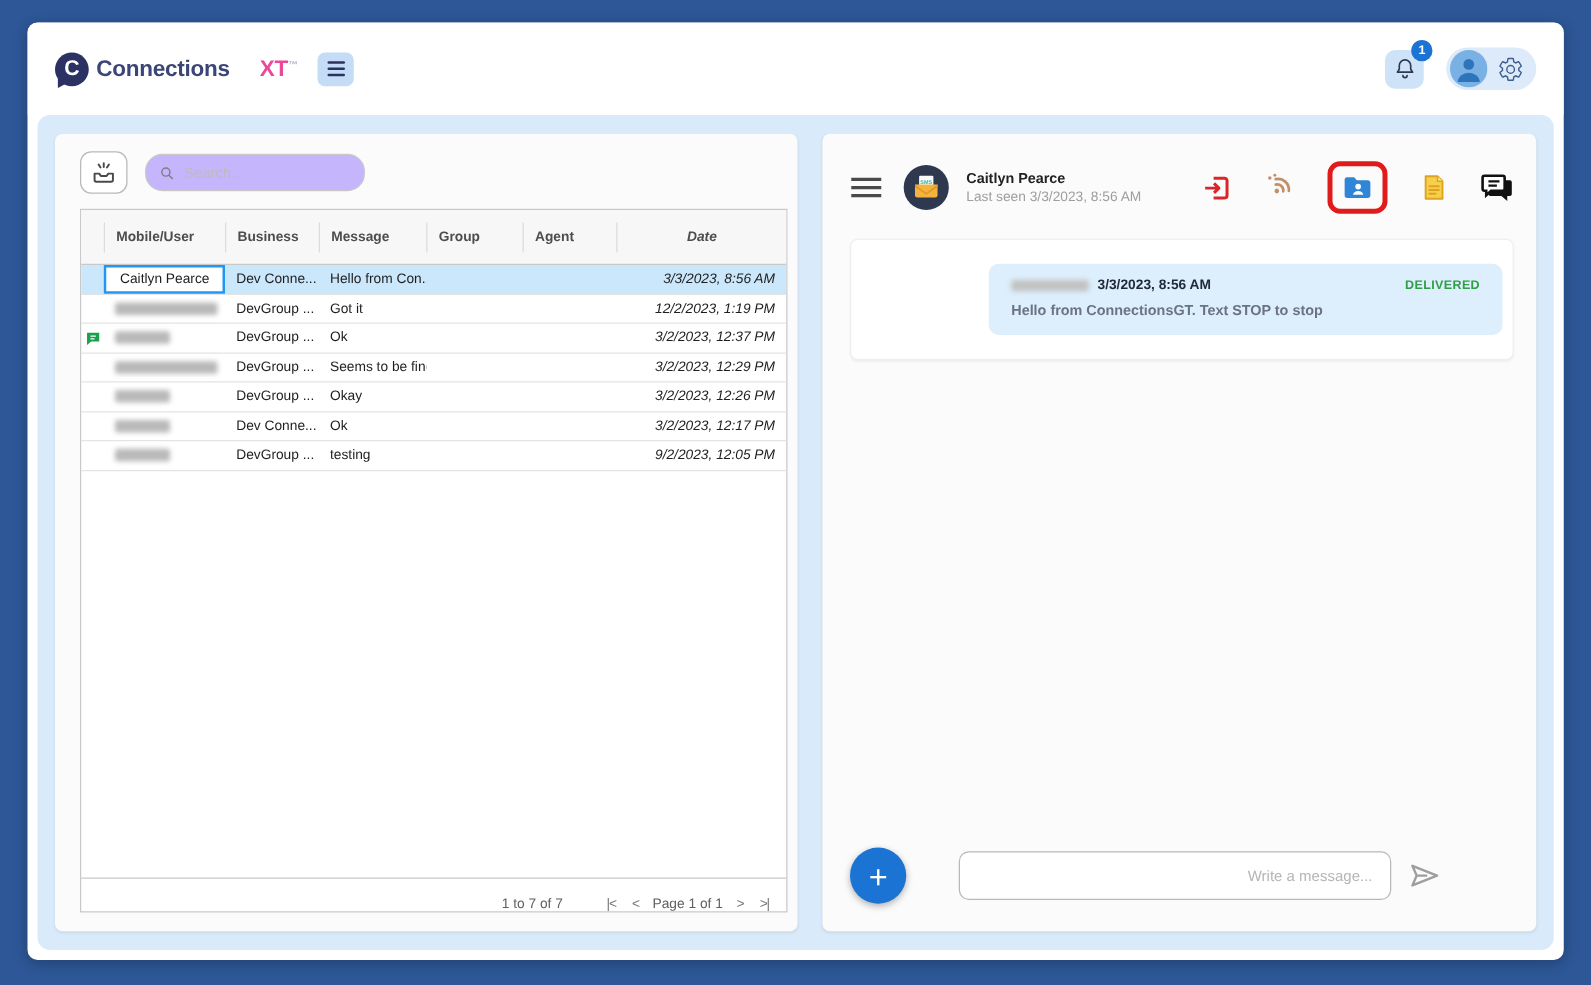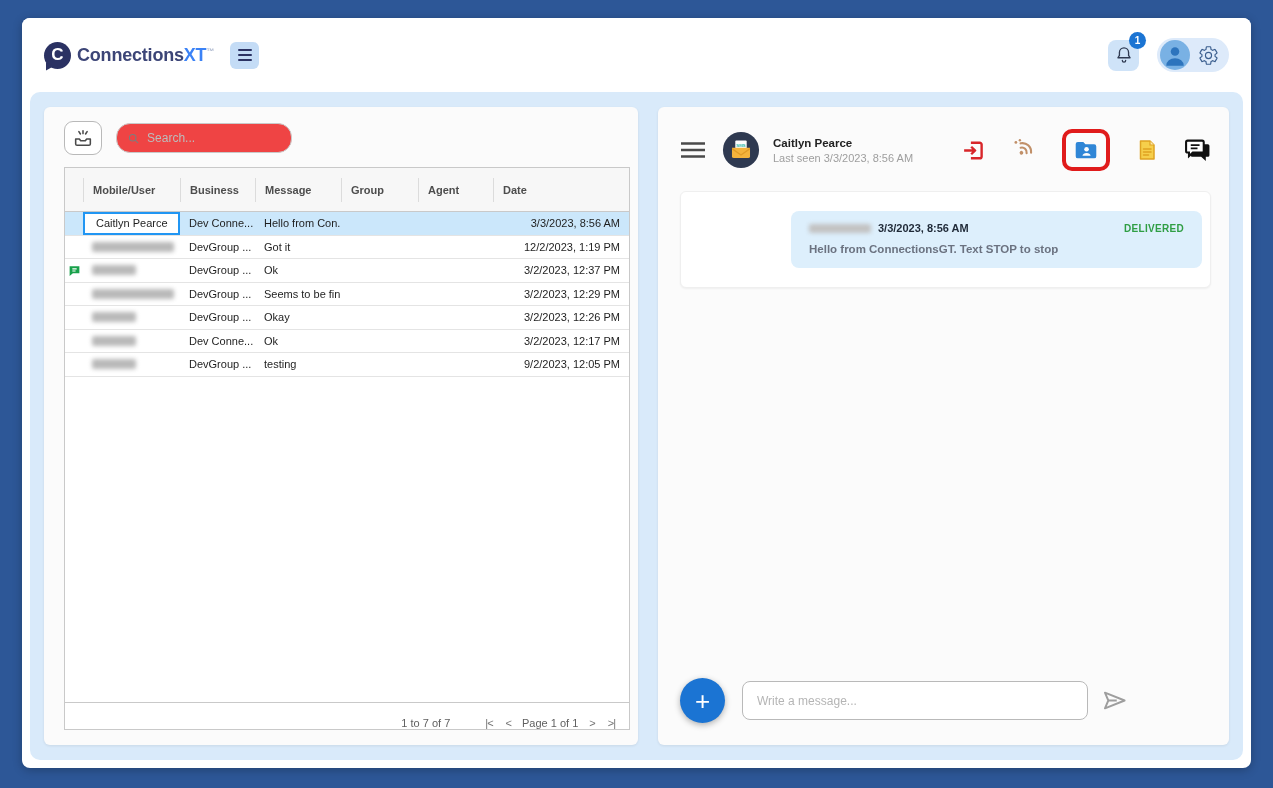--- a/index.html
+++ b/index.html
@@ -11,21 +11,21 @@
 
   
   .app-header { height:74px; display:flex; align-items:center; padding:0 22px; background:#fff; flex:0 0 auto; }
   .logo { display:flex; align-items:center; gap:6px; }
   .logo-badge { width:27px; height:27px; background:var(--logo-navy,#2b3263); color:#fff;
     border-radius:50%; display:flex; align-items:center; justify-content:center;
     font-weight:bold; font-size:17px; position:relative; }
   .logo-badge::after { content:""; position:absolute; left:2px; bottom:-2px; width:8px; height:8px;
     background:var(--logo-navy,#2b3263); clip-path:polygon(0 100%,0 0,100% 45%); }
   .logo-text { font-size:18px; font-weight:600; color:#3c4577; letter-spacing:-.2px; }
-  .logo-suffix { color:#3b82f6; font-weight:600; }
+  .logo-suffix { color:#ec4899; font-weight:600;margin-left:24px; }
   .logo-tm { font-size:8px; color:#a9b4cc; vertical-align:super; }
   .menu-btn { width:29px; height:27px; margin-left:16px; background:#c4dcf6; border:none;
     border-radius:6px; display:flex; flex-direction:column; align-items:center; justify-content:center;
     gap:3px; cursor:pointer; }
   .menu-btn i { display:block; width:14px; height:2px; background:#2b3263; border-radius:1px; }
   .spacer { flex:1; }
   .bell-btn { width:31px; height:31px; background:#cfe3f8; border:none; border-radius:8px;
     display:flex; align-items:center; justify-content:center; position:relative; cursor:pointer; margin-right:18px; }
   .bell-badge { position:absolute; top:-8px; right:-7px; min-width:17px; height:17px; border-radius:50%;
     background:var(--accent-blue,#1b74d3); color:#fff; font-size:10px; font-weight:bold;
@@ -38,40 +38,40 @@
   
   .content { flex:1; margin:0 8px 8px 8px; background:var(--content-bg,#d9eafa); border-radius:10px;
     display:flex; padding:15px 14px; gap:20px; min-height:0; }
   .panel { background:#fbfbfb; border-radius:6px; box-shadow:0 1px 3px rgba(0,0,0,.08); min-height:0; }
 
   
   .panel-left { width:594px; flex:0 0 auto; display:flex; flex-direction:column; padding:12px 8px 15px 20px; }
   .lp-topbar { display:flex; align-items:center; gap:14px; padding:2px 0 12px 0; }
   .inbox-btn { width:38px; height:34px; background:#fff; border:1px solid #b9b9b9; border-radius:9px;
     display:flex; align-items:center; justify-content:center; cursor:pointer; }
-  .search-box { width:176px; height:30px; border:1px solid #c9c9c9; border-radius:14px; background:#ef4444;
+  .search-box { width:176px; height:30px; border:1px solid #c9c9c9; border-radius:14px; background:#c4b5fd;
     display:flex; align-items:center; padding:0 10px; gap:7px; }
   .search-box input { border:none; outline:none; width:100%; font-size:12px; color:#333; background:transparent;
     font-family:"Liberation Sans", sans-serif; }
   .search-box input::placeholder { color:#bcbcbc; }
 
   .grid { flex:1; border:1px solid #c9c9c9; display:flex; flex-direction:column; background:#fff; min-height:0; font-size:11px; }
   .t-header { display:flex; height:44px; align-items:center; background:#f7f7f7; border-bottom:1px solid #c9c9c9;
     color:#4d4d4d; font-weight:bold; flex:0 0 auto; }
   .t-header .hc { padding-left:9px; height:24px; line-height:24px; border-left:1px solid #dcdcdc; }
   .t-header .hc.c0 { border-left:none; }
   .t-row { display:flex; height:23.5px; align-items:center; border-bottom:1px solid #e4e4e4; color:#1e1e1e; cursor:pointer; }
   .t-row.selected { background:var(--selected-row,#cbe7fb); }
   .c0 { width:18px; flex:0 0 auto; display:flex; align-items:center; justify-content:center; }
   .c1 { width:97px; flex:0 0 auto; }
   .c2 { width:75px; flex:0 0 auto; }
   .c3 { width:86px; flex:0 0 auto; }
   .c4 { width:77px; flex:0 0 auto; }
   .c5 { width:75px; flex:0 0 auto; }
-  .c6 { flex:1; text-align:left; padding-right:9px; }
+  .c6 { flex:1; text-align:center; padding-right:9px;font-style:italic; }
   .t-row > div { padding-left:9px; white-space:nowrap; overflow:hidden; align-self:stretch; display:flex; align-items:center; }
   .t-row > .c6 { justify-content:flex-end; padding-left:0; }
   .t-row > .c0 { padding-left:0; }
   .c-mobile.focus { border:2px solid #2196f3; background:#fff; padding-left:11px; }
   .redact { display:inline-block; height:10px; background:#b9b9b9; border-radius:2px; filter:blur(2px); }
   .redact.long { width:82px; } .redact.short { width:44px; }
   .t-fill { flex:1; }
   .t-pagination { flex:0 0 auto; height:27px; border-top:1px solid #c9c9c9; display:flex; align-items:flex-end;
     justify-content:flex-end; gap:9px; padding:0 12px; color:#5f5f5f; font-size:11px; }
   .pg-btn { background:none; border:none; color:#757575; font-size:11px; cursor:pointer; letter-spacing:-1px;
@@ -96,23 +96,23 @@
   .bubble-top { display:flex; align-items:center; font-size:11px; }
   .bubble-redact { width:62px; height:9px; background:#c2c2c2; border-radius:2px; filter:blur(2px); margin-right:7px; }
   .bubble-time { font-weight:bold; color:#1f2937; }
   .bubble-status { margin-left:auto; color:var(--delivered-green,#2f9e44); font-weight:bold; font-size:10px; letter-spacing:.3px; }
   .bubble-text { margin-top:9px; color:#6b7280; font-weight:bold; font-size:11.5px; }
 
   .composer { margin-top:auto; display:flex; align-items:center; flex:0 0 auto; padding-bottom:4px; }
   .fab { width:45px; height:45px; border-radius:50%; border:none; background:var(--accent-blue,#1b74d3);
     color:#fff; font-size:26px; font-weight:300; cursor:pointer; box-shadow:0 2px 6px rgba(0,0,0,.3);
     display:flex; align-items:center; justify-content:center; line-height:1; }
-  .msg-input { margin-left:17px; width:346px; height:39px; border:1px solid #b9b9b9; border-radius:8px;
+  .msg-input { margin-left:42px; width:346px; height:39px; border:1px solid #b9b9b9; border-radius:8px;
     padding:0 14px; font-size:12px; color:#333; outline:none; background:#fff;
-    font-family:"Liberation Sans", sans-serif; }
+    font-family:"Liberation Sans", sans-serif;text-align:right; }
   .msg-input::placeholder { color:#b5b5b5; }
   .send-btn { background:none; border:none; cursor:pointer; margin-left:13px; display:flex; }
 </style>
 </head>
 <body>
 
 <div class="frame">
   <div class="window">
 
     <div class="app-header">

